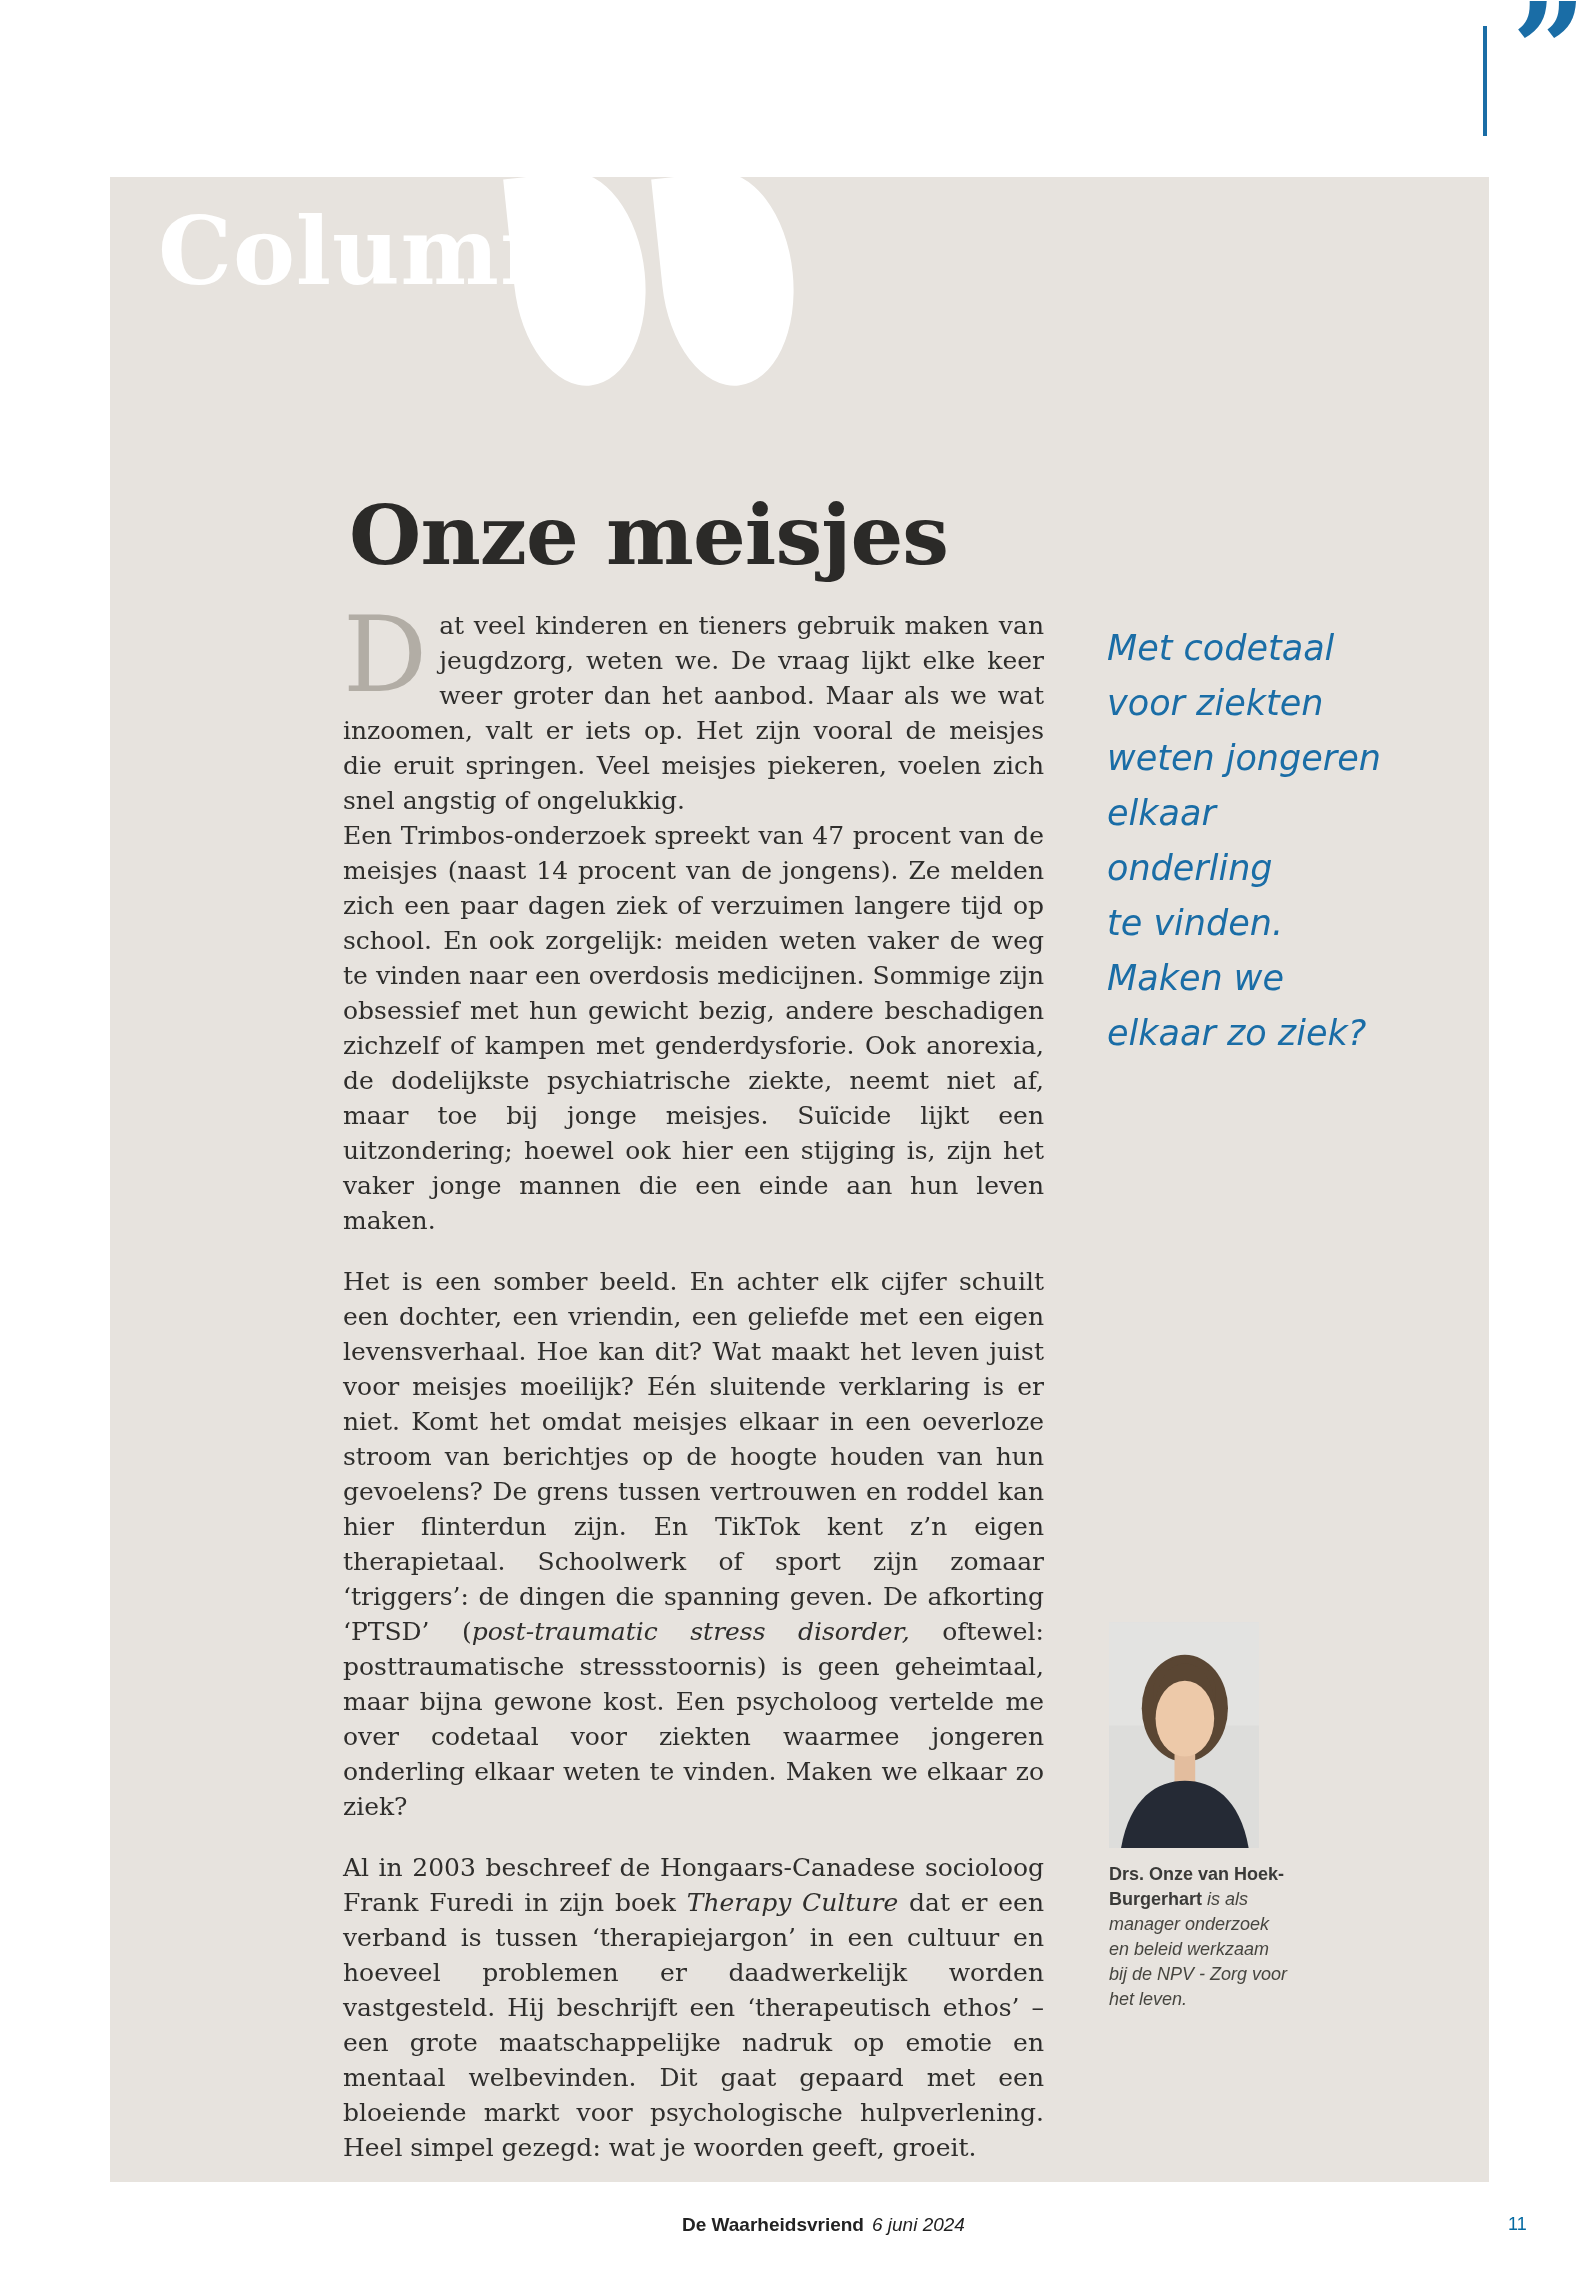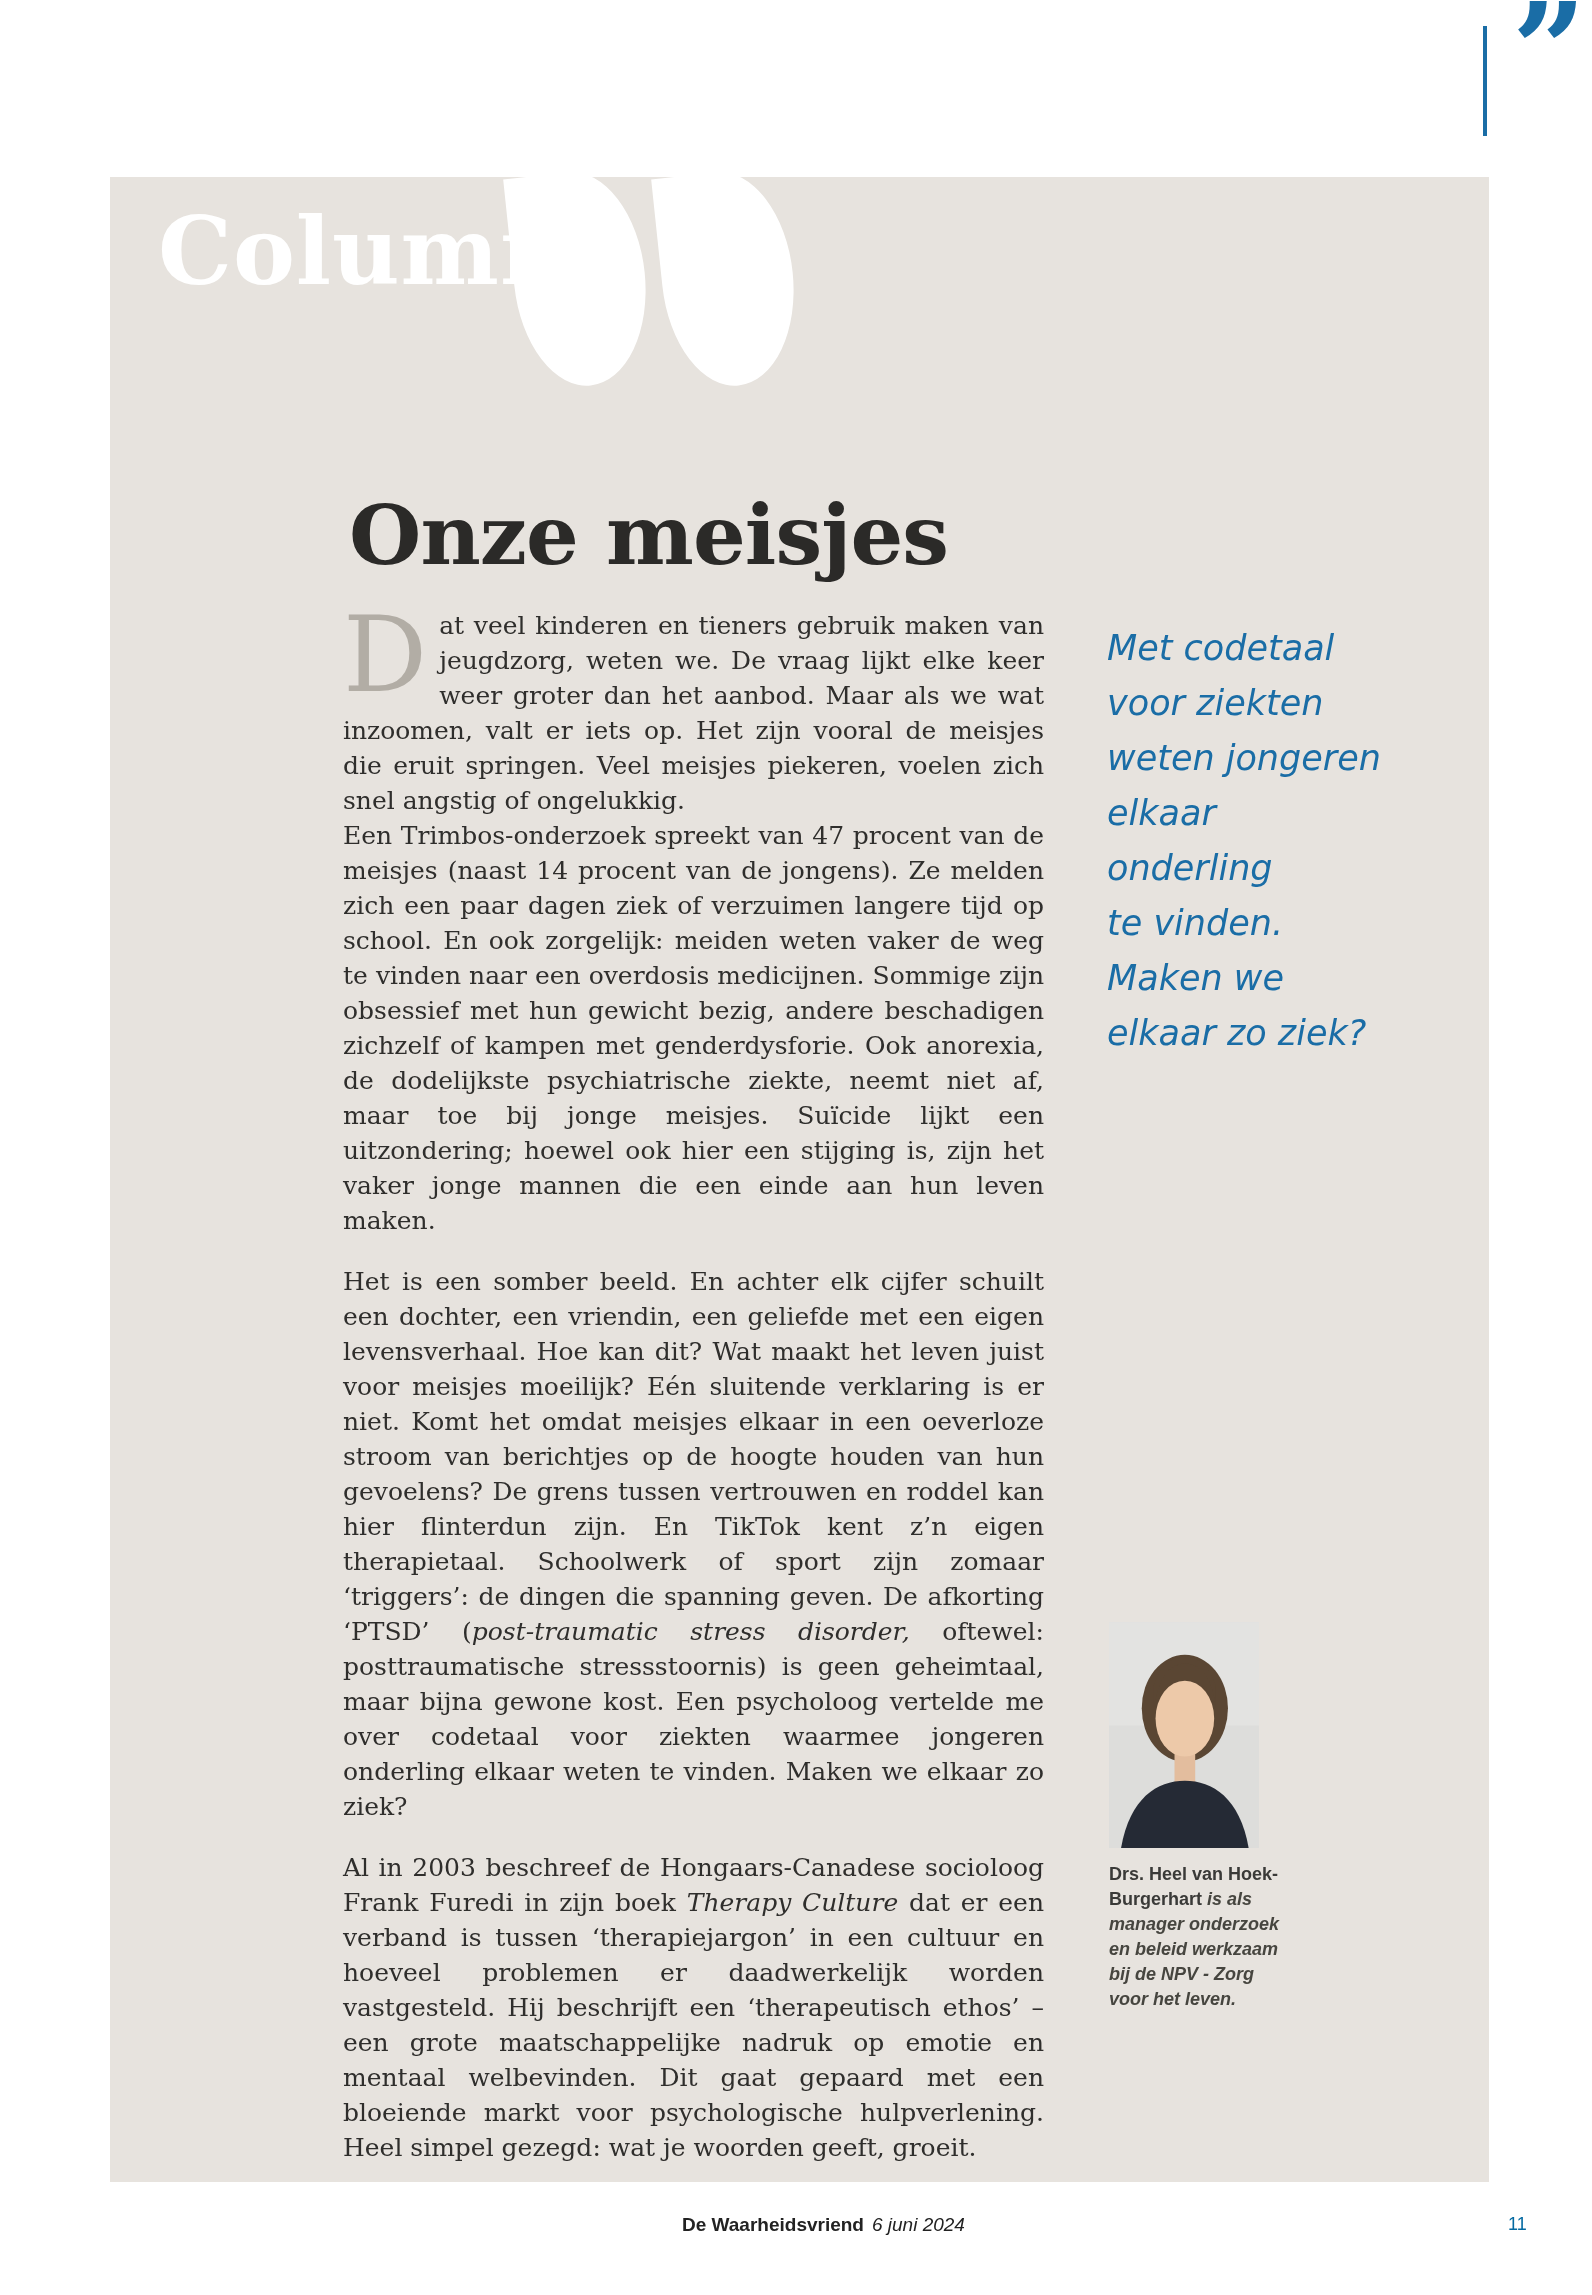--- a/index.html
+++ b/index.html
@@ -101,21 +101,21 @@
   .portrait svg { display: block; }
 
   .photo-caption {
     position: absolute; left: 999px; top: 1685px;
     width: 181px;
     font-family: "Liberation Sans", sans-serif;
     font-size: 18px; line-height: 25px;
     color: #3a3a38;
   }
   .photo-caption .cap-name { font-weight: bold; }
-  .photo-caption .cap-role { font-style: italic; font-weight: bold; color: #46453f; }
+  .photo-caption .cap-role { font-style: italic; font-weight: normal; color: #46453f; }
 
   .footer {
     position: absolute; left: 682px; top: 2214px;
     font-family: "Liberation Sans", sans-serif;
     font-size: 19px; color: #222;
     white-space: nowrap;
   }
   .footer .mag { font-weight: bold; }
   .footer .date { font-style: italic; margin-left: 8px; font-weight: normal; }
 
@@ -166,21 +166,21 @@
         <rect x="0" y="0" width="174" height="120" fill="#e3e3e1"></rect>
         <ellipse cx="88" cy="100" rx="50" ry="62" fill="#5a4633"></ellipse>
         <rect x="76" y="140" width="24" height="50" fill="#e3bd9e"></rect>
         <ellipse cx="88" cy="112" rx="34" ry="44" fill="#edc9a9"></ellipse>
         <path d="M52,100 Q60,48 88,48 Q118,48 124,100 L124,74 Q112,40 88,40 Q62,40 52,74 Z" fill="#5a4633"></path>
         <path d="M14,262 C24,204 56,184 88,184 C120,184 152,204 162,262 Z" fill="#252a35"></path>
       </svg>
     </div>
 
     <div class="photo-caption">
-      <span class="cap-name">Drs. Heel van Hoek-Burgerhart</span>
+      <span class="cap-name">Drs. Onze van Hoek-Burgerhart</span>
       <span class="cap-role">is als manager onderzoek en beleid werkzaam bij de NPV - Zorg voor het leven.</span>
     </div>
 
   </div>
 
   <div class="footer">
     <span class="mag">De Waarheidsvriend</span><span class="date">6 juni 2024</span>
   </div>
   <div class="page-number">11</div>
 

